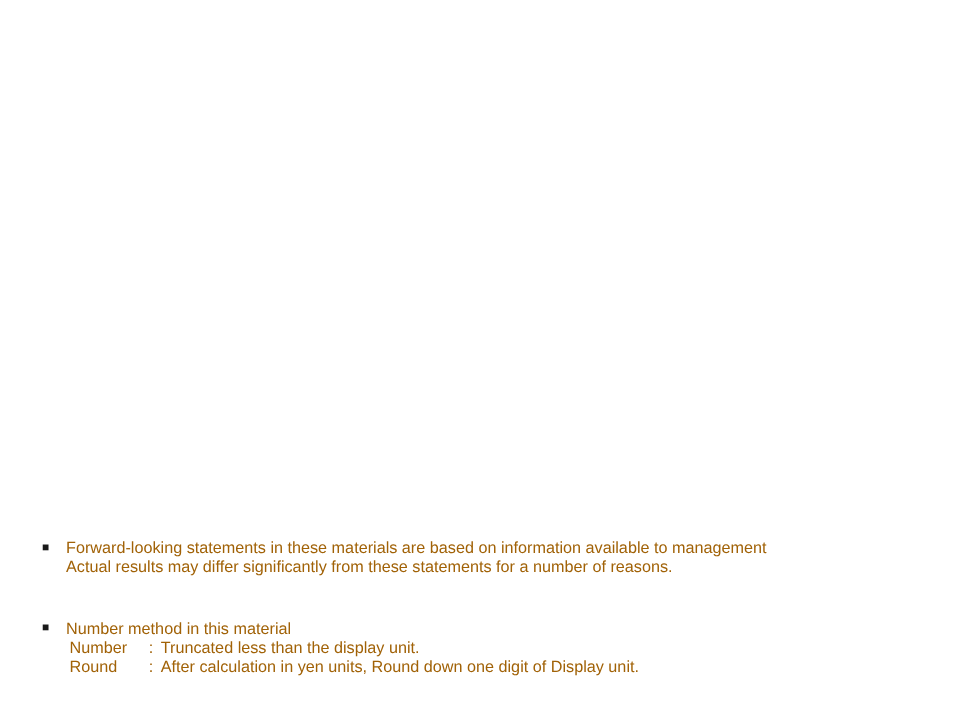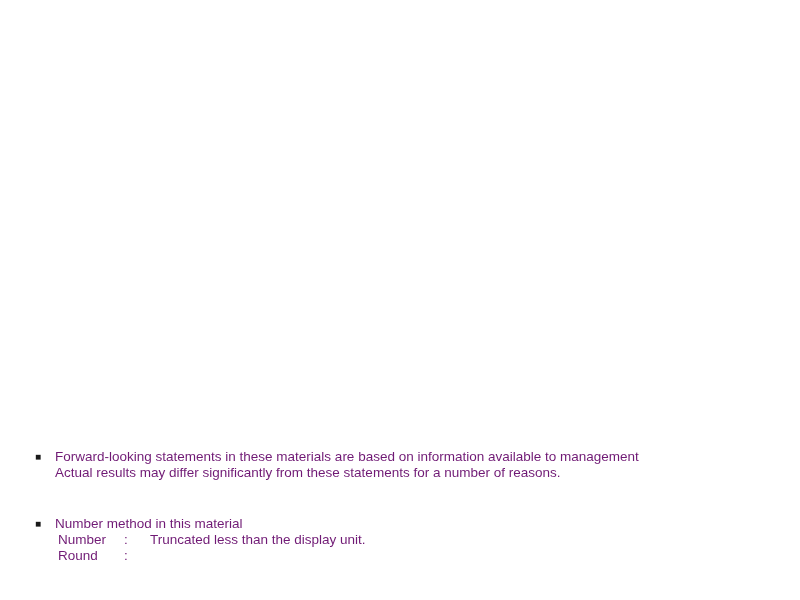--- a/index.html
+++ b/index.html
@@ -27,31 +27,31 @@
   .bullet {
     flex: 0 0 20px;
     width: 20px;
     font-size: 10px;
     line-height: 16px;
     color: #1a1a1a;
   }
   .text {
     font-size: 13.5px;
     line-height: 16px;
-    color: #701a75;
+    color: #a16207;
   }
   .line { white-space: nowrap; }
   .dm-row {
     display: flex;
     padding-left: 3px;
     white-space: nowrap;
   }
   .dm-label { flex: 0 0 66px; width: 66px; }
   .dm-colon { flex: 0 0 10px; width: 10px; }
-  .dm-value { flex: 0 0 auto; margin-left: 16px; }
+  .dm-value { flex: 0 0 auto; }
 </style>
 </head>
 <body>
 
 <div class="slide">
 
   <div class="bullet-block block-disclaimer">
     <span class="bullet">■</span>
     <div class="text">
       <div class="line">Forward-looking statements in these materials are based on information available to management</div>
@@ -64,17 +64,18 @@
     <div class="text">
       <div class="line">Number method in this material</div>
       <div class="dm-row">
         <span class="dm-label">Number</span>
         <span class="dm-colon">:</span>
         <span class="dm-value">Truncated less than the display unit.</span>
       </div>
       <div class="dm-row">
         <span class="dm-label">Round</span>
         <span class="dm-colon">:</span>
+        <span class="dm-value">After calculation in yen units, Round down one digit of Display unit.</span>
       </div>
     </div>
   </div>
 
 </div>
 
 </body></html>

